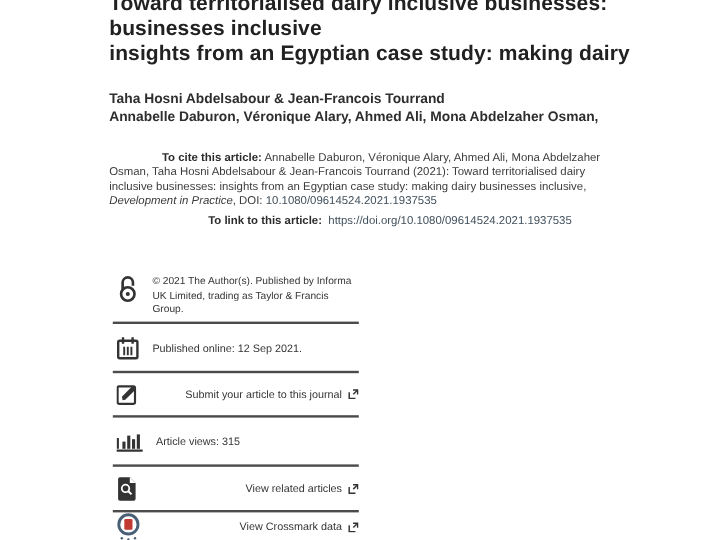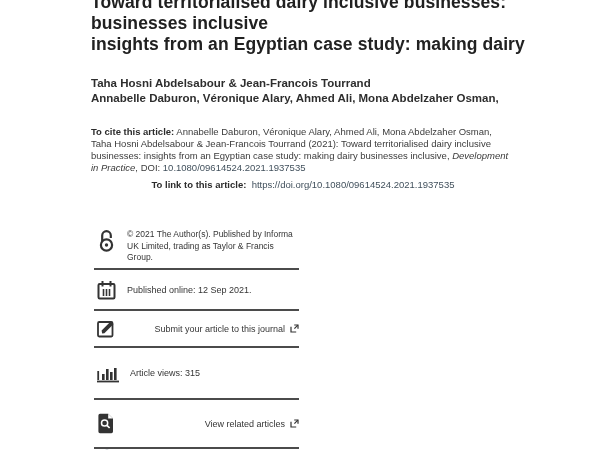--- a/index.html
+++ b/index.html
@@ -18,38 +18,38 @@
   .title div{white-space:nowrap;}
   .authors{
     position:absolute;left:91px;top:76px;
     font-size:11.5px;font-weight:bold;line-height:14.5px;color:#2e2e2e;
   }
   .authors div{white-space:nowrap;}
   .cite{
     position:absolute;left:91px;top:126px;width:424px;
     font-size:9.5px;line-height:12.1px;color:#3b3b3b;
   }
-  .cite b,.tolink b{color:#2c2c2c;}
+  .cite b,.tolink b{color:#2c2c2c;margin-left:44px;}
   .doc-link{
     color:#41505c;cursor:pointer;
   }
   .tolink{
     position:absolute;left:91px;top:179px;width:424px;
     font-size:9.5px;color:#3b3b3b;white-space:nowrap;text-align:center;
   }
   .panel{
     position:absolute;left:94px;top:228px;width:205px;color:#333;
   }
   .prow{display:flex;align-items:center;gap:11px;padding-left:3px;}
   .prow .rowtext{font-size:9px;color:#353535;display:flex;align-items:center;gap:5px;white-space:nowrap;}
   .prow-copy{height:40px;align-items:flex-start;}
   .row-pub{height:39px;}
   .row-sub{height:35px;}
-  .row-views{height:50px;}
-  .row-rel{height:47px;}
+  .row-views{height:39px;}
+  .row-rel{height:36px;}
   .row-cross{height:24px;align-items:center;}
   .copy-lines{font-size:8.5px;line-height:11.5px;color:#353535;padding-top:1px;}
   .copy-lines div{white-space:nowrap;}
   .pdiv{height:2px;background:#4b4b4b;}
   .icn{flex:0 0 auto;display:block;}
   .linkish{cursor:pointer;justify-content:space-between;}
 </style>
 </head>
 <body>
 

